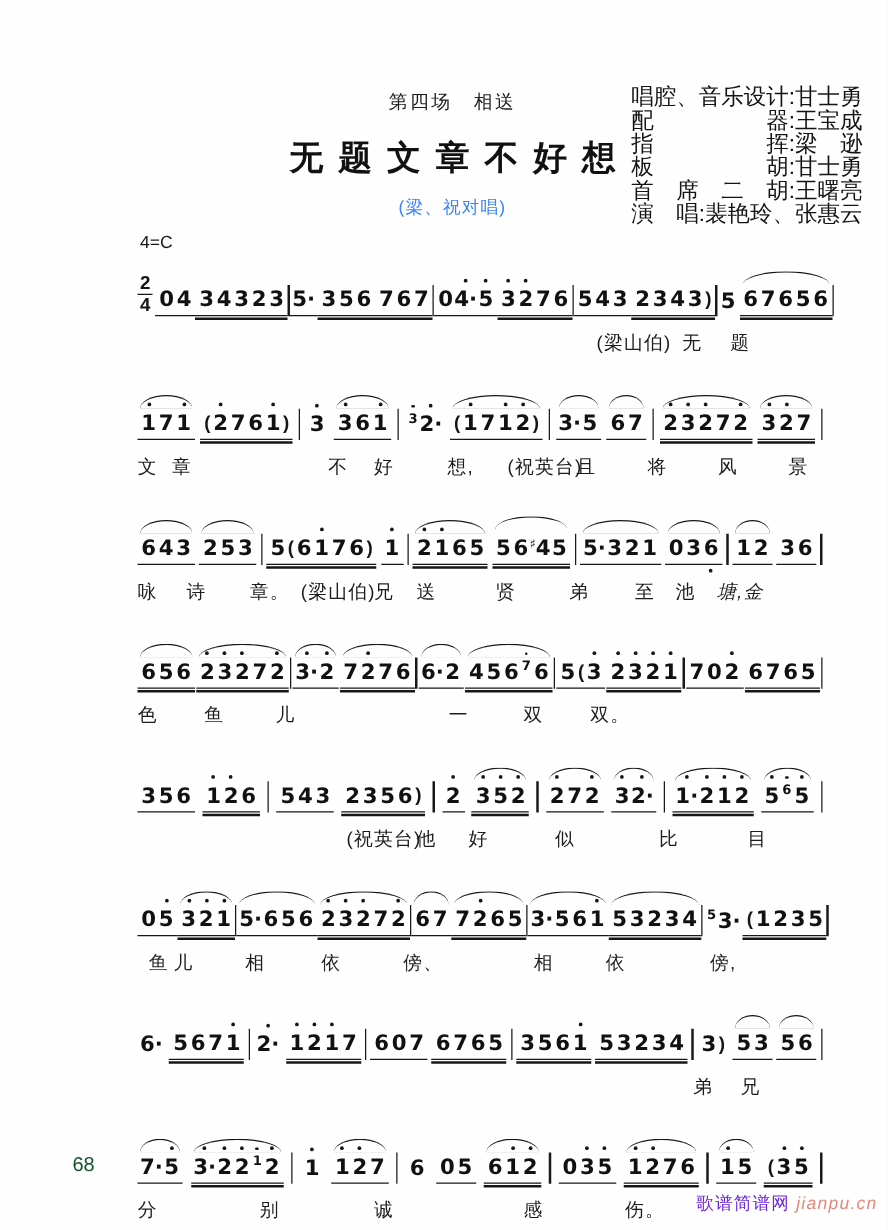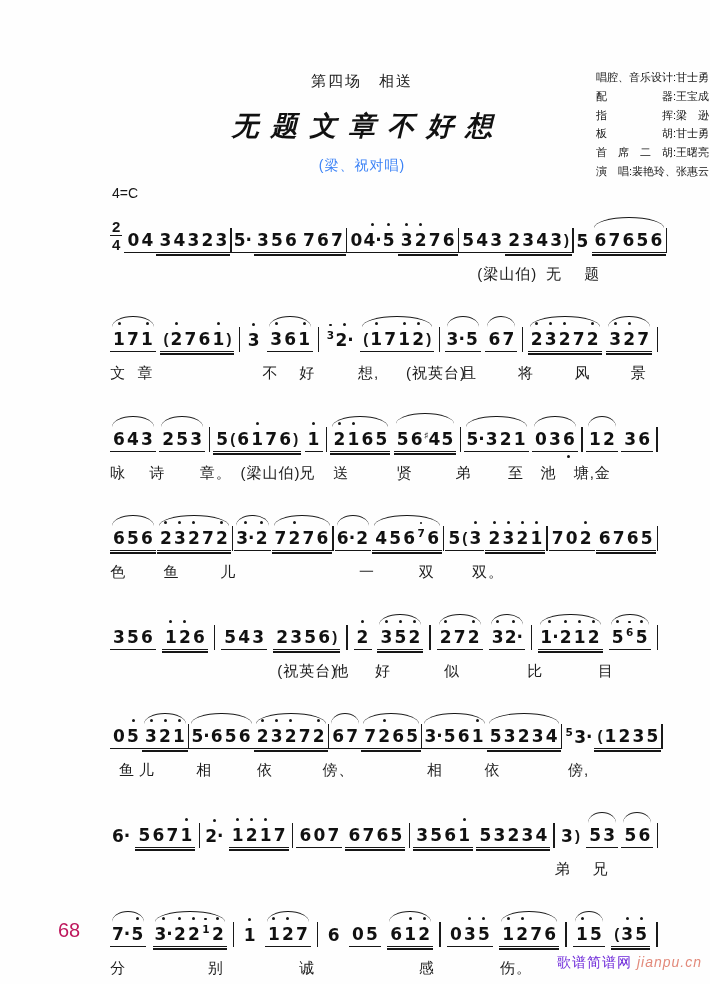--- a/index.html
+++ b/index.html
@@ -2,23 +2,23 @@
 <html><head>
 <meta charset="utf-8">
 <style>
   html,body{margin:0;padding:0;background:#f5f5f2;}
   body{width:710px;height:984px;position:relative;font-family:"Liberation Sans","DejaVu Sans",sans-serif;color:#161616;}
   .page{position:absolute;inset:0;background:#fefefe;overflow:hidden;padding-left:32px;}
 
   
   .header-center{width:520px;margin:0 0 0 70px;padding-top:72px;text-align:center;}
   .scene{font-size:15px;letter-spacing:2px;color:#1b1b1b;}
-  .title{margin-top:17px;font-size:27px;font-weight:bold;letter-spacing:12px;text-indent:12px;color:#111;font-style:italic;}
+  .title{margin-top:17px;font-size:27px;font-weight:bold;letter-spacing:12px;text-indent:12px;color:#111;}
   .subtitle{margin-top:13px;font-size:14px;letter-spacing:1px;color:#3b82f6;}
-  .credits{position:absolute;top:68px;right:1px;text-align:left;font-size:11px;line-height:18.8px;color:#131313;}
+  .credits{position:absolute;top:68px;right:20px;text-align:left;font-size:18px;line-height:18.8px;color:#131313;}
 
   
   .score{margin:10px 52px 0 78px;}
   .keysig{font-size:14px;margin:0 0 2px 2px;color:#161616;}
   .sysblock{margin-bottom:25px;}
   .nrow{display:flex;align-items:flex-end;justify-content:space-between;padding:16px 0 7px;position:relative;}
   .ts{display:inline-flex;flex-direction:column;align-items:center;font-weight:bold;font-size:15px;line-height:1.05;margin-right:2px;}
   .ts .tsd{border-top:1.5px solid #161616;padding:1px 2px 0;}
   .ts .tst{padding:0 2px;}
   .bl{width:1.4px;height:25px;background:#1a1a1a;flex:none;}
@@ -33,21 +33,21 @@
   .nt .hd{top:-7px;}
   .nt .ld{bottom:-9px;}
   .nt.gr{font-size:10.5px;line-height:12px;min-width:8px;transform:translateY(-9px);margin:0 1px;}
   .nt.gr .hd{top:-5px;width:2.5px;height:2.5px;}
   .pr{font-size:15px;font-weight:bold;line-height:20px;padding:0 1px;}
   .sh{font-size:10px;vertical-align:6px;font-weight:bold;}
   .lrow{position:relative;height:21px;margin-top:5px;}
   .lyr{position:absolute;top:0;transform:translateX(-50%);white-space:nowrap;font-size:15px;color:#1c1c1c;letter-spacing:1px;}
 
   
-  .pagenum{position:absolute;left:58px;bottom:42px;font-size:20px;color:#be185d;}
+  .pagenum{position:absolute;left:58px;bottom:42px;font-size:16px;color:#14532d;}
   .watermark{position:absolute;right:8px;bottom:12px;font-size:14px;letter-spacing:1px;}
   .wm-site{color:#6d28d9;}
   .wm-domain{color:#e2897a;font-style:italic;}
 </style>
 </head>
 <body>
 
 <div class="page">
 
   <div class="header-center">
@@ -282,21 +282,21 @@
             <span class="lyr" style="left: 1.5%;">咏</span>
             <span class="lyr" style="left: 8.6%;">诗</span>
             <span class="lyr" style="left: 19.3%;">章。</span>
             <span class="lyr" style="left: 29.3%;">(梁山伯)</span>
             <span class="lyr" style="left: 36%;">兄</span>
             <span class="lyr" style="left: 42.2%;">送</span>
             <span class="lyr" style="left: 53.8%;">贤</span>
             <span class="lyr" style="left: 64.5%;">弟</span>
             <span class="lyr" style="left: 74.1%;">至</span>
             <span class="lyr" style="left: 80%;">池</span>
-            <span class="lyr" style="left: 88%;">塘,金</span>
+            <span class="lyr" style="left: 88%; font-style: italic;">塘,金</span>
           </div>
         </div>
         <div class="sysblock">
           <div class="nrow">
             <span class="grp u2 slur">
               <span class="nt">6</span>
               <span class="nt">5</span>
               <span class="nt">6</span>
             </span>
             <span class="grp u2 slur">

